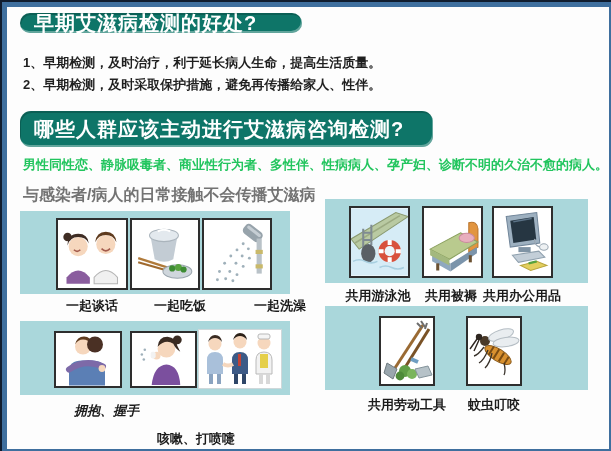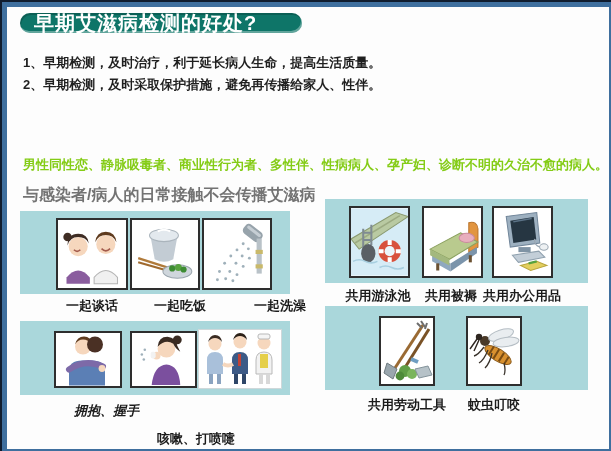--- a/index.html
+++ b/index.html
@@ -5,21 +5,21 @@
   html,body{margin:0;padding:0;background:#e9e9e9;}
   .canvas{position:relative;width:611px;height:451px;background:#101c2e;overflow:hidden;
           font-family:"Liberation Sans","DejaVu Sans",sans-serif;}
   .page{position:absolute;left:2px;top:2px;width:602px;height:442px;
         background:#fdfdfd;border:5px solid #3f6f9e;}
   .banner{position:absolute;background:#0e7568;color:#ffffff;font-weight:bold;
           border-radius:11px;display:flex;align-items:center;padding:0 14px;
           font-size:20px;letter-spacing:1px;white-space:nowrap;
           box-shadow:inset 1px 2px 0 rgba(0,0,0,.18), inset -1px -2px 0 rgba(255,255,255,.35);}
   .bodytext{position:absolute;color:#1f1f1f;font-size:13px;font-weight:600;line-height:22px;white-space:nowrap;}
-  .risk{position:absolute;color:#84cc16;font-size:13px;font-weight:600;white-space:nowrap;}
+  .risk{position:absolute;color:#22c55e;font-size:13px;font-weight:600;white-space:nowrap;}
   .gtitle{position:absolute;color:#737373;font-size:16px;font-weight:bold;white-space:nowrap;}
   .panel{position:absolute;background:#aad7db;}
   .card{position:absolute;background:#ffffff;border:2px solid #2e2e2e;overflow:hidden;}
   .card.soft{border:1px solid #cfd8da;}
   .card svg{display:block;width:100%;height:100%;}
   .cap{position:absolute;font-size:13px;font-weight:600;color:#1b1b1b;
        transform:translateX(-50%);white-space:nowrap;}
   .capL{position:absolute;font-size:13px;font-weight:600;color:#1b1b1b;white-space:nowrap;}
 </style>
 </head>
@@ -27,20 +27,23 @@
 
 <div class="canvas">
   <div class="page"></div>
 
   <div class="banner" style="left:20px;top:13px;width:254px;height:20px;">
     <span>早期艾滋病检测的好处?</span>
   </div>
   <div class="bodytext" style="left:23px;top:52px;">1、早期检测，及时治疗，利于延长病人生命，提高生活质量。</div>
   <div class="bodytext" style="left:23px;top:74px;">2、早期检测，及时采取保护措施，避免再传播给家人、性伴。</div>
 
+  <div class="banner" style="left:20px;top:111px;width:385px;height:36px;">
+    <span>哪些人群应该主动进行艾滋病咨询检测?</span>
+  </div>
   <div class="risk" style="left:23px;top:156px;">男性同性恋、静脉吸毒者、商业性行为者、多性伴、性病病人、孕产妇、诊断不明的久治不愈的病人。</div>
 
   <div class="gtitle" style="left:23px;top:185px;">与感染者/病人的日常接触不会传播艾滋病</div>
 
   <div class="panel" style="left:20px;top:211px;width:270px;height:83px;">
     <div class="card" style="left:36px;top:7px;width:68px;height:68px;">
       <svg viewBox="0 0 64 64">
         <circle cx="19" cy="25" r="9" fill="#f6d7bd"></circle>
         <path d="M9 24 q0 -11 10 -11 q9 0 10 9 q-3 -6 -10 -6 q-8 0 -10 8z" fill="#3f2d24"></path>
         <circle cx="9" cy="16" r="4" fill="#3f2d24"></circle>

